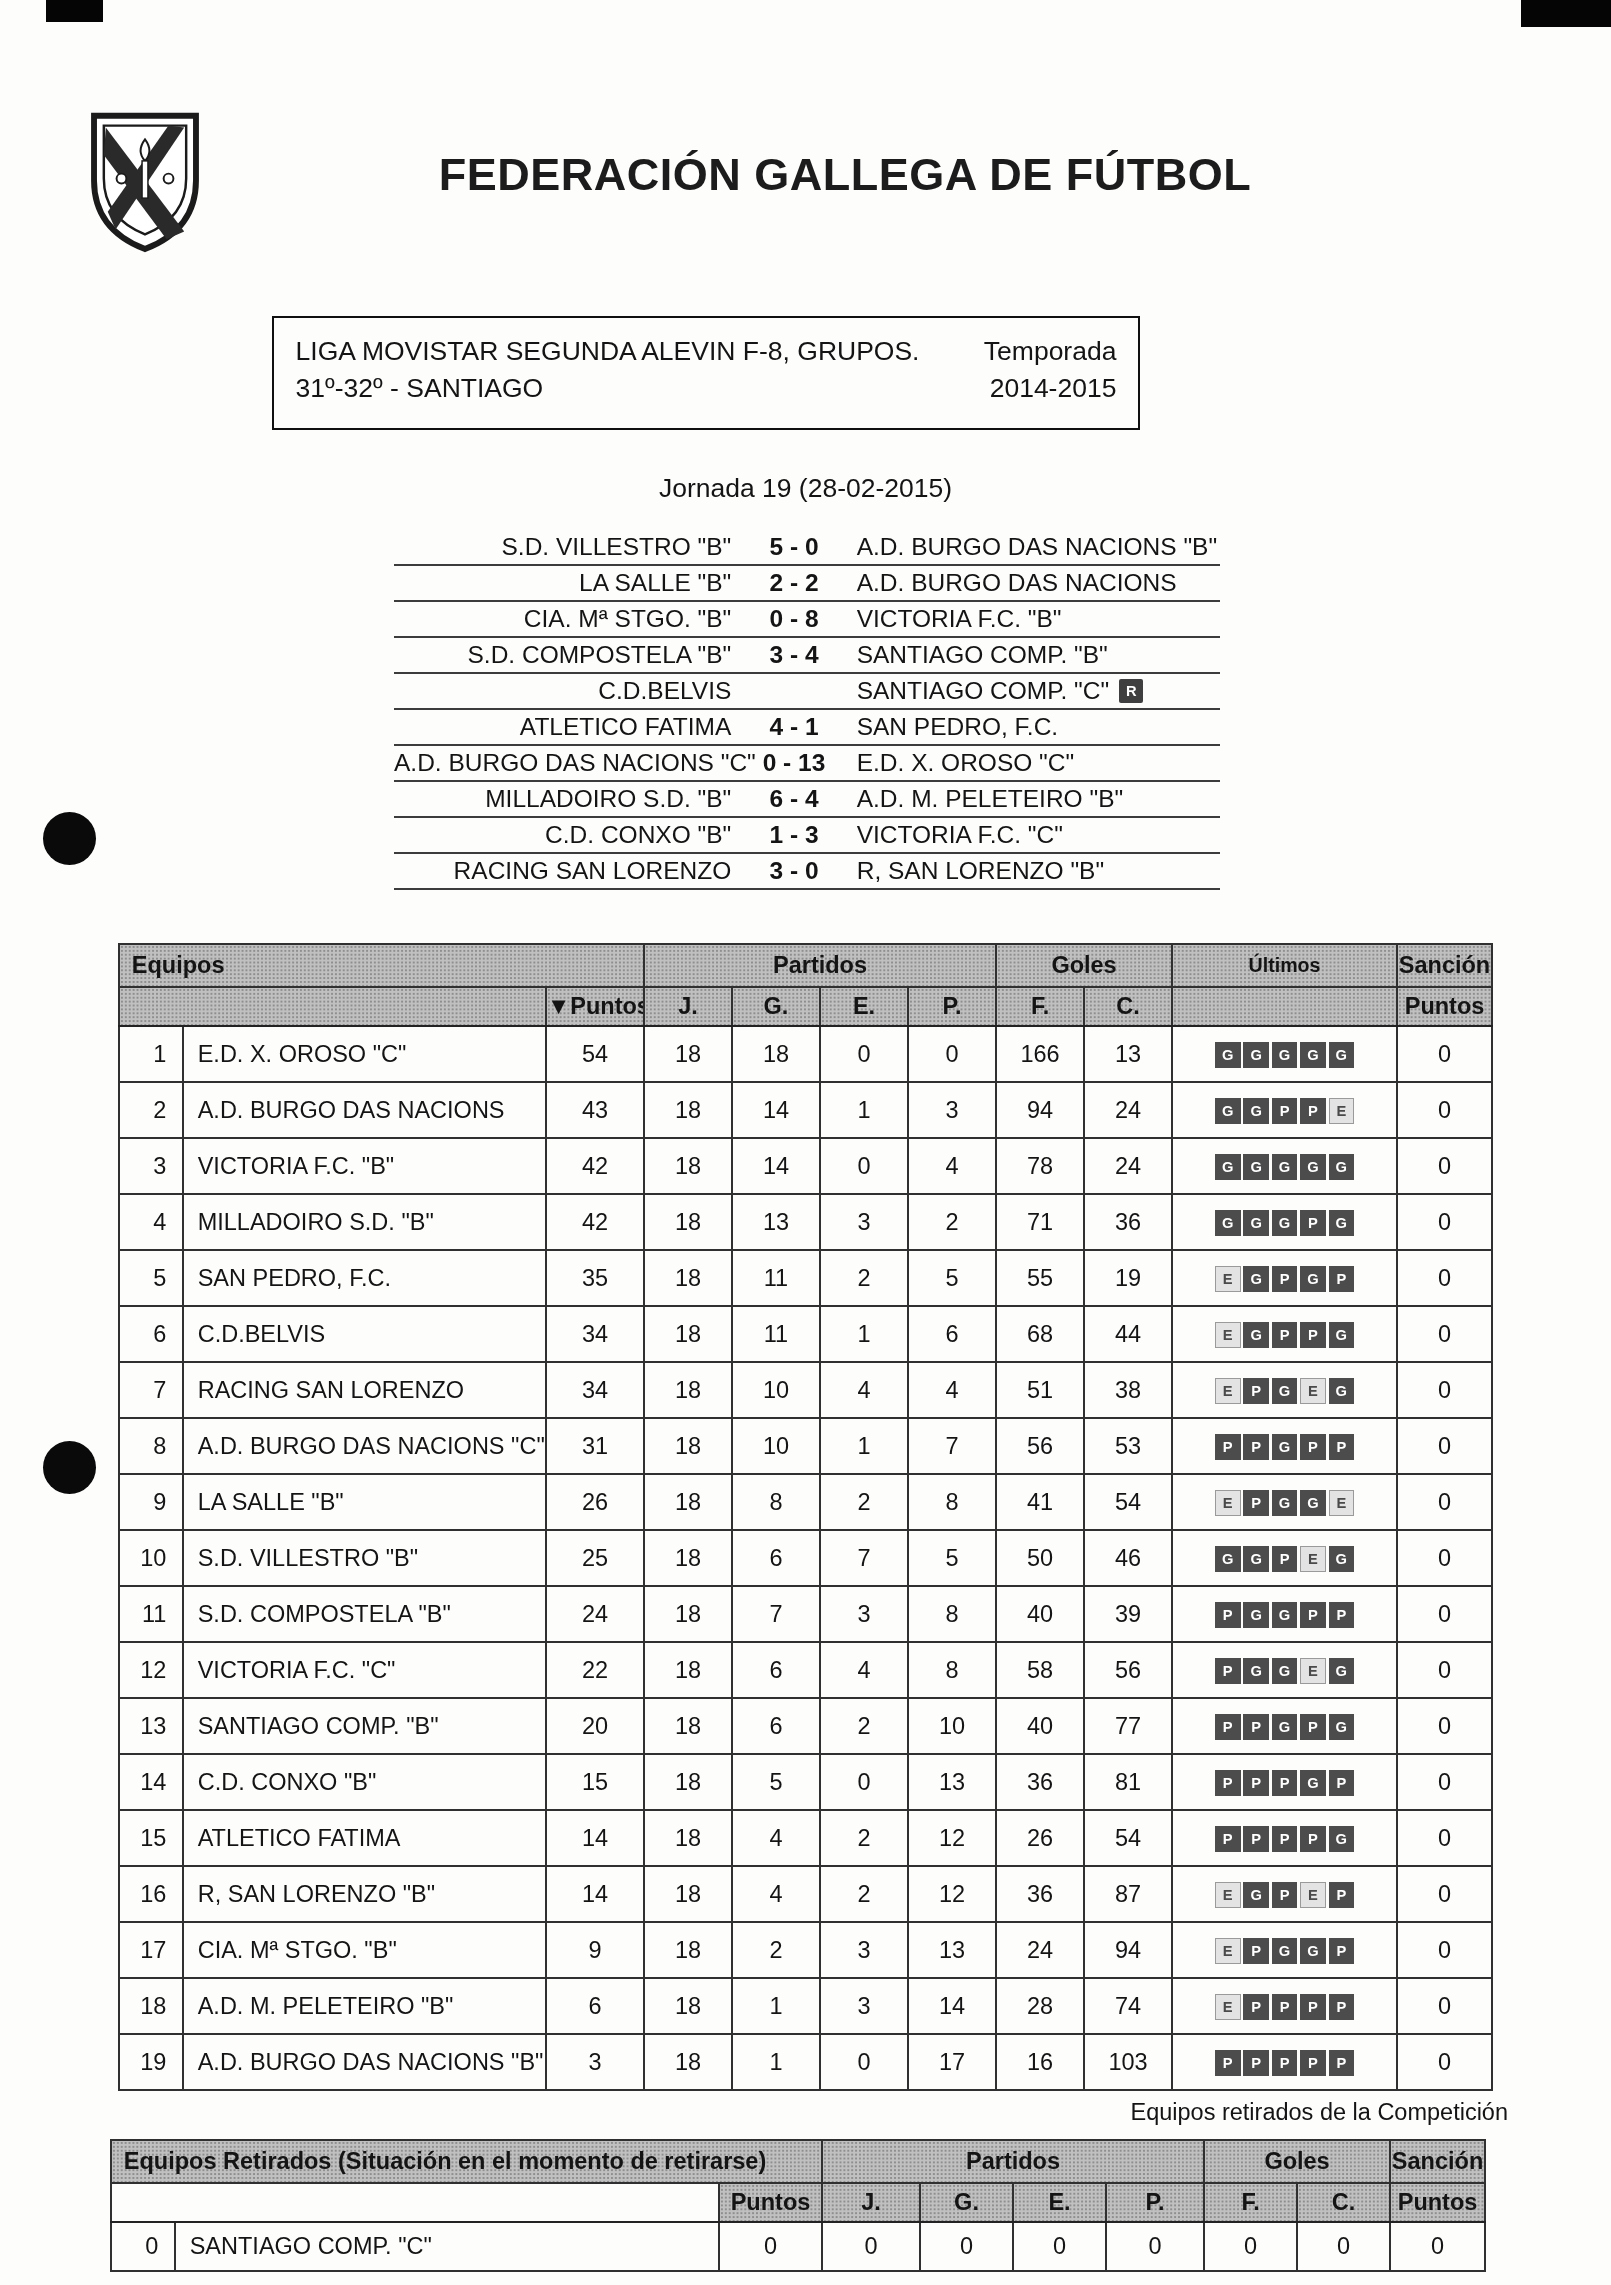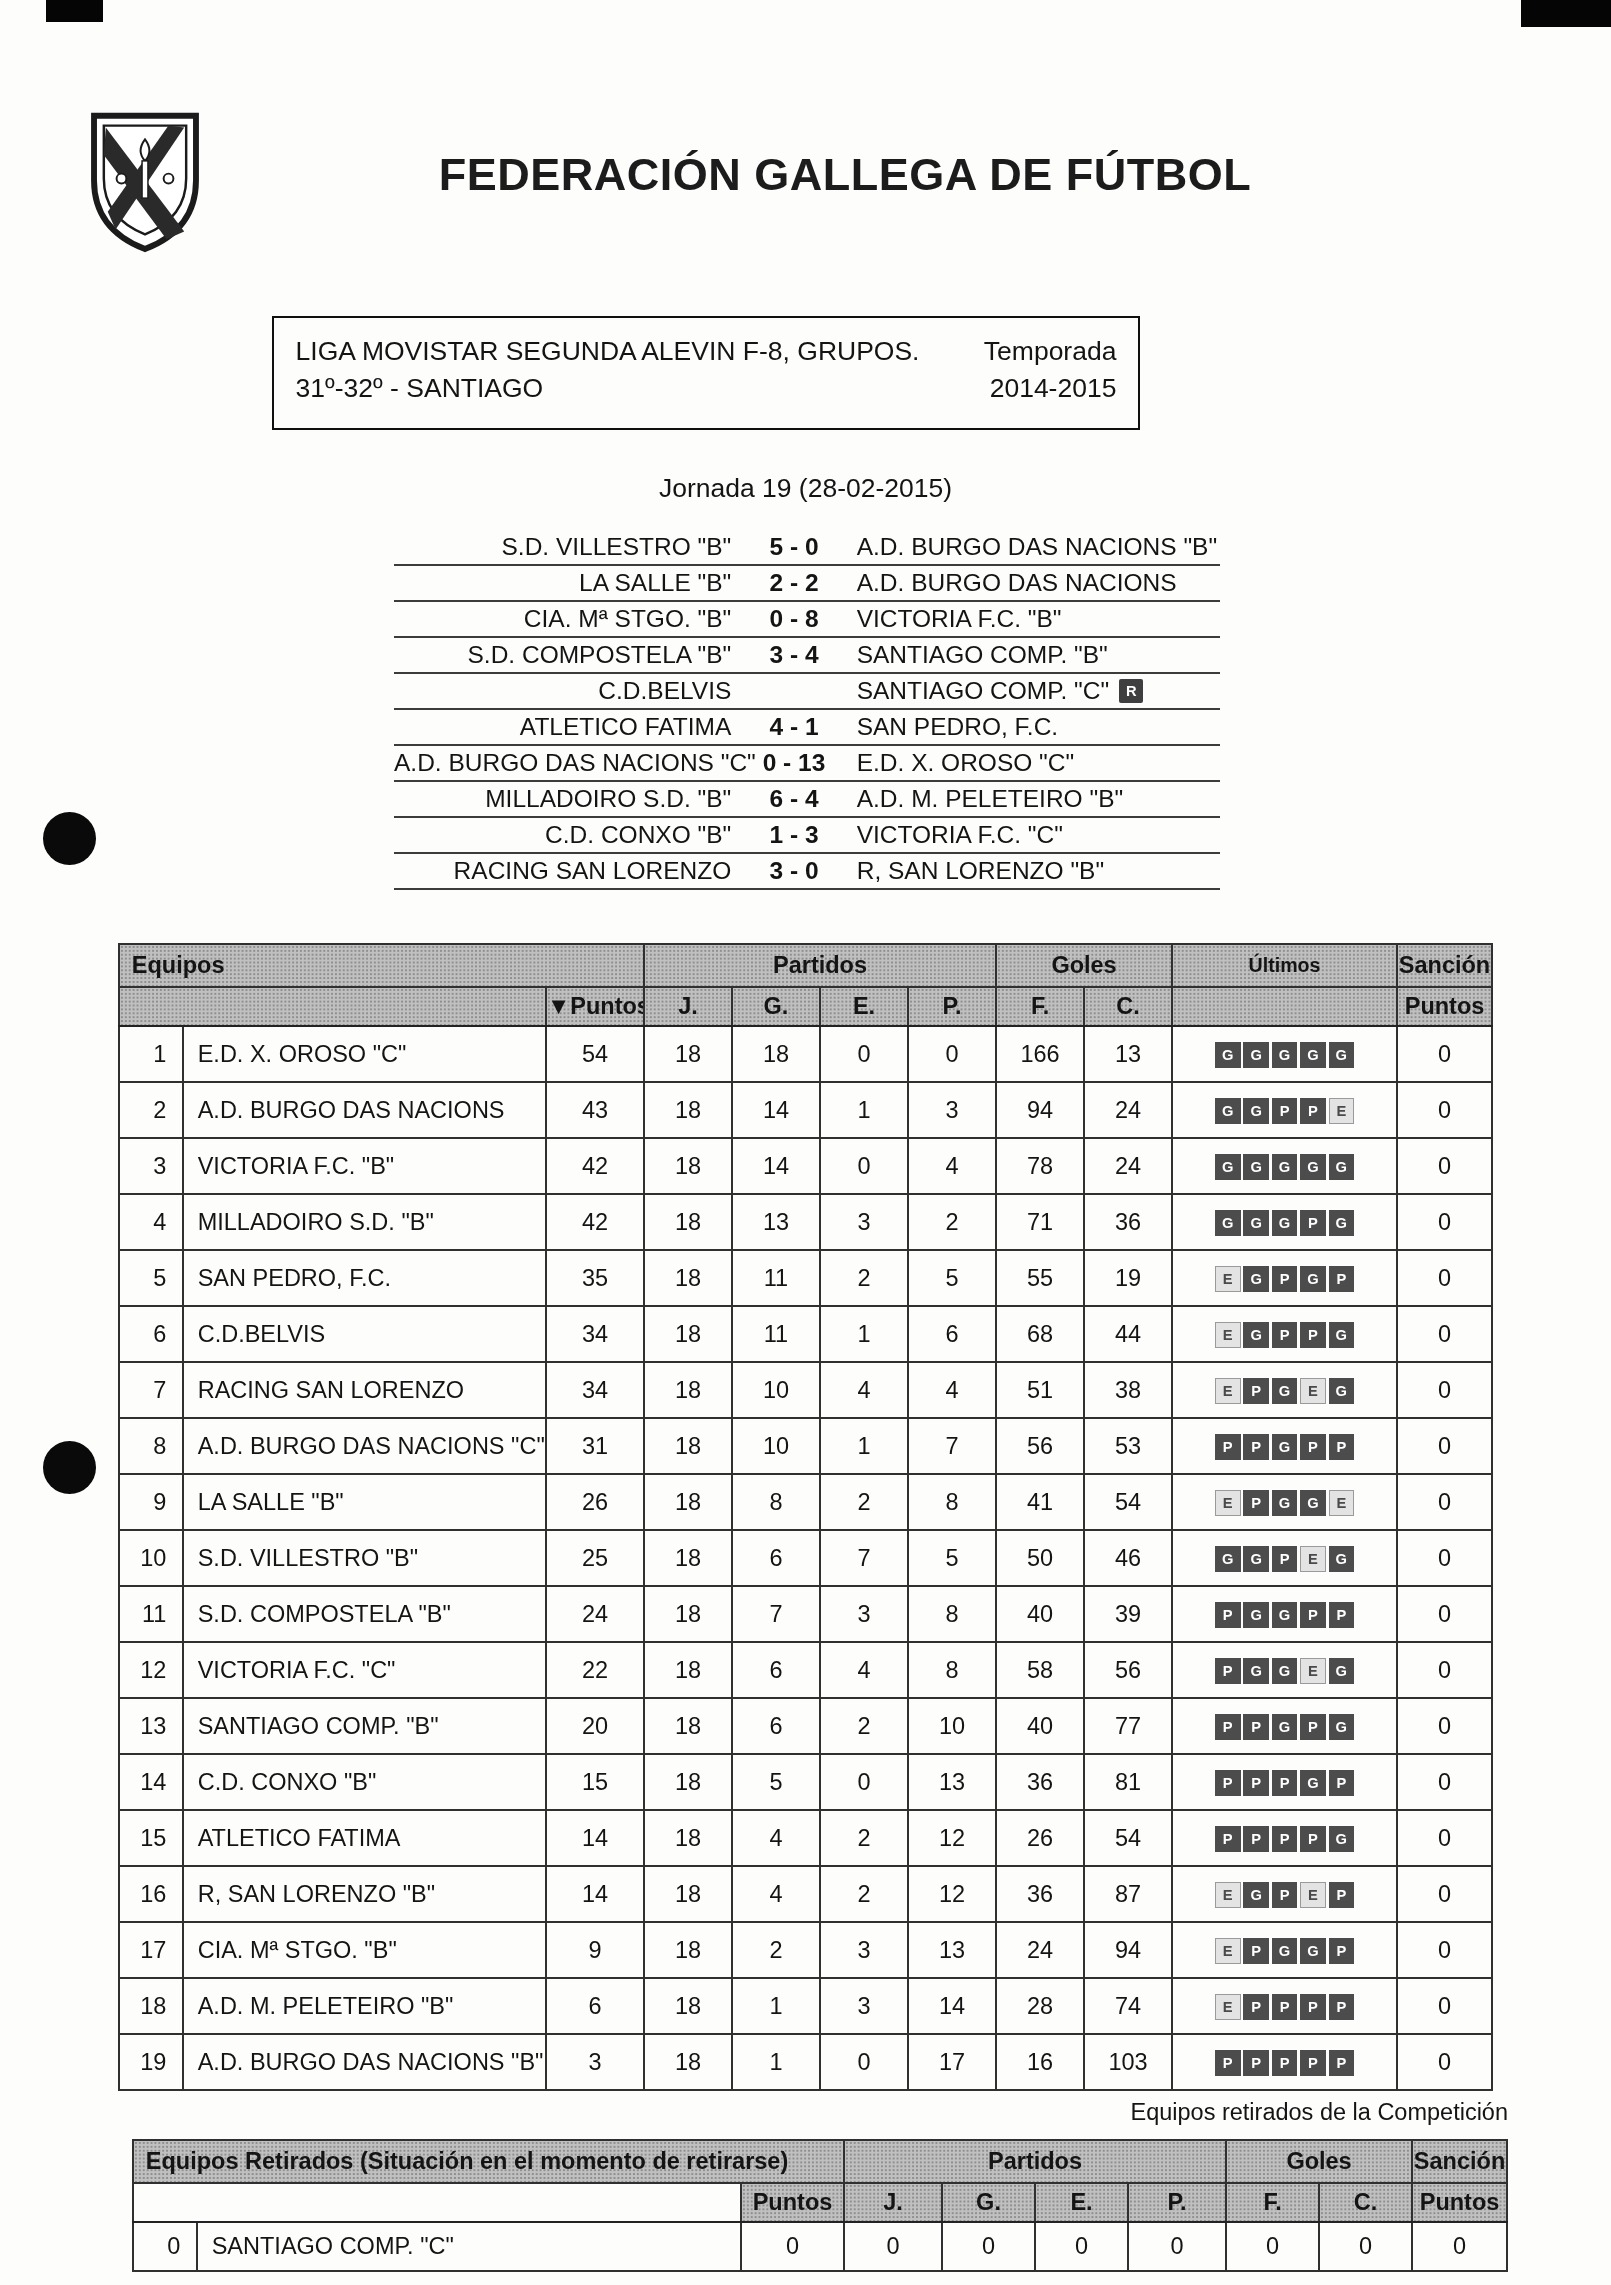--- a/index.html
+++ b/index.html
@@ -59,21 +59,21 @@
   }
   .plain { background:#fdfdfc; }
   .th-left { text-align:left; padding-left:11.8px; }
   .th-right { text-align:right; padding-right:9.8px; }
   .th-ultimos { font-size:19.6px; }
   .hrow1 th { height:43px; }
   .hrow2 th { height:39px; border-bottom:2.9px solid #222; }
 
   .standings { position:absolute; left:118px; top:943px; width:1374px; }
   .standings td { height:56px; background:#fdfdfc; }
-  .retired-table { position:absolute; left:132px; top:2139px; width:1374px; }
+  .retired-table { position:absolute; left:110px; top:2139px; width:1374px; }
   .retired-table td { height:49px; background:#fdfdfc; }
   .td-pos { text-align:right; padding-right:15.7px; }
   .td-team { text-align:left; padding-left:13.7px; white-space:nowrap; }
   .td-num { text-align:center; }
   .td-badges { text-align:center; }
 
   .badges { display:inline-flex; gap:2.9px; vertical-align:middle; }
   .fbadge {
     display:inline-block; width:25.5px; height:25.5px; line-height:26.5px; text-align:center;
     font-size:14.7px; font-weight:bold; background:#4c4c4c; color:#fff;

